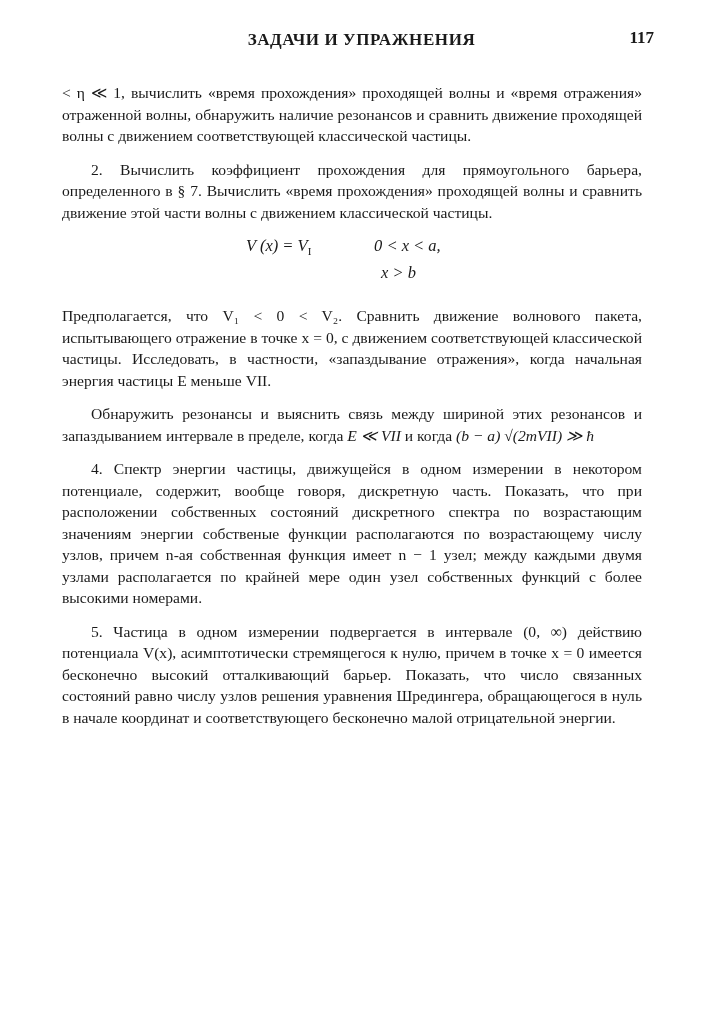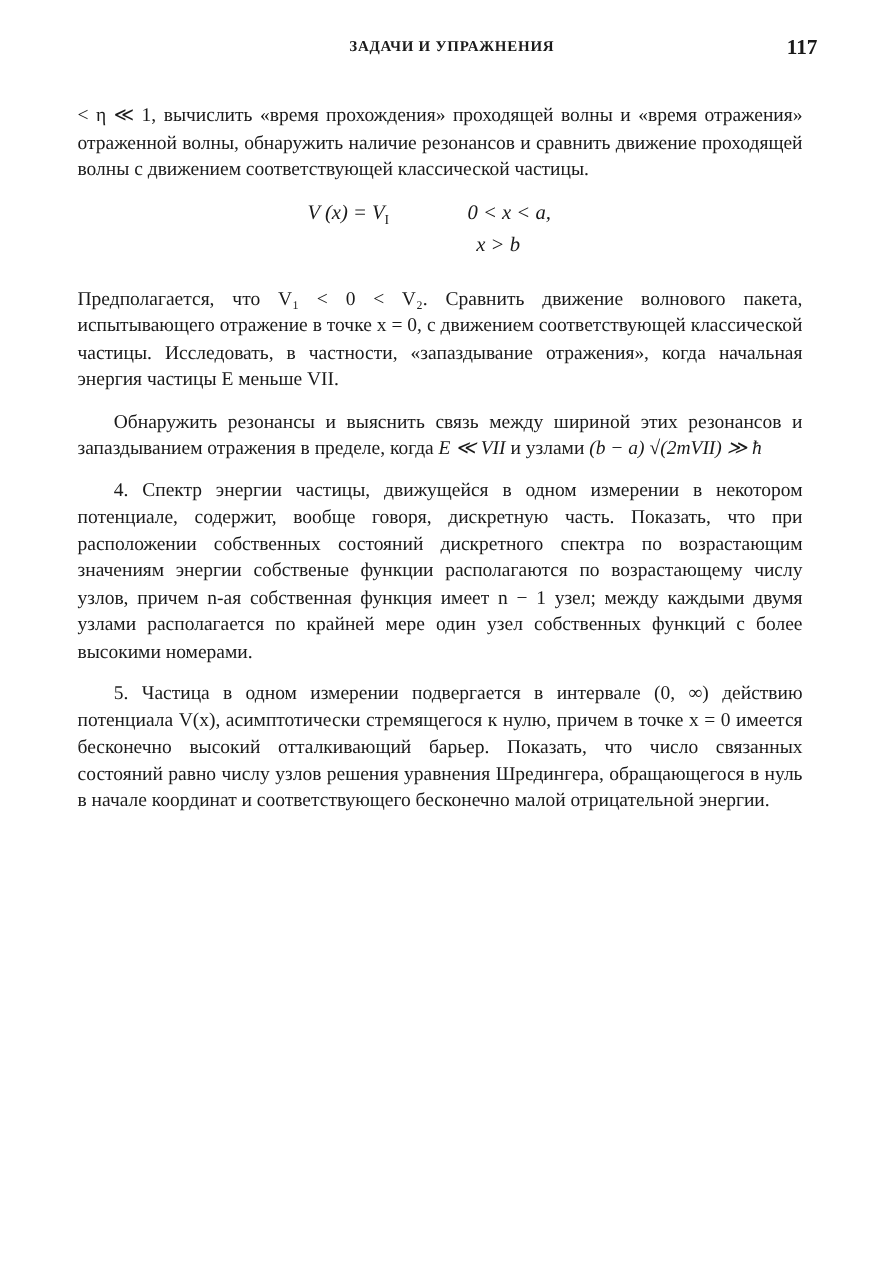--- a/index.html
+++ b/index.html
@@ -1,20 +1,20 @@
 <!DOCTYPE html>
 <html><head>
 <meta charset="utf-8">
 <style>
   html, body { margin:0; padding:0; background:#ffffff; }
   body { width:701px; height:1024px; position:relative; overflow:hidden;
          font-family:"Liberation Serif","DejaVu Serif",serif; color:#1a1a1a; }
   .header { position:absolute; top:30px; left:52px; width:602px; height:20px; }
   .running-title { position:absolute; left:17px; right:0; text-align:center;
-                   font-size:12px; letter-spacing:0.6px; font-weight:bold; }
+                   font-size:17px; letter-spacing:0.6px; font-weight:bold; }
   .page-number { position:absolute; right:0; top:-2px; font-size:17px; font-weight:bold; }
   .text { position:absolute; left:50px; width:604px; top:70px; font-size:15.6px;
           line-height:21.5px; text-align:justify; }
   .p { margin:12px; }
   .indent { text-indent:29px; }
   .formulas { margin:7px 0 17px 0; }
   .frow { height:26.5px; position:relative; font-style:italic; font-size:16.5px; }
   .flhs { position:absolute; left:196px; width:130px; }
   .frhs { position:absolute; left:324px; }
   .frow.r3 .flhs { left:201px; }
@@ -25,28 +25,29 @@
 </head>
 <body>
 
 <div class="header">
   <div class="running-title">ЗАДАЧИ И УПРАЖНЕНИЯ</div>
   <div class="page-number">117</div>
 </div>
 
 <div class="text">
   <p class="p">&lt; η ≪ 1, вычислить «время прохождения» проходящей волны и «время отражения» отраженной волны, обнаружить наличие резонансов и сравнить движение проходящей волны с движением соответствующей классической частицы.</p>
+  <p class="p indent">2. Вычислить коэффициент прохождения для прямоугольного барьера, определенного в § 7. Вычислить «время прохождения» проходящей волны и сравнить движение этой части волны с движением классической частицы.</p>
 
   <div class="formulas">
     <div class="frow">
       <span class="flhs"><span>V (x) = V</span><sub>I</sub></span>
       <span class="frhs">0 &lt; x &lt; a,</span>
     </div>
     <div class="frow r3">
       <span class="frhs">x &gt; b</span>
     </div>
   </div>
 
   <p class="p">Предполагается, что V₁ &lt; 0 &lt; V₂. Сравнить движение волнового пакета, испытывающего отражение в точке x = 0, с движением соответствующей классической частицы. Исследовать, в частности, «запаздывание отражения», когда начальная энергия частицы E меньше VII.</p>
-  <p class="p indent"><span>Обнаружить резонансы и выяснить связь между шириной этих резонансов и запаздыванием отражения в пределе, когда </span><span class="mi">E ≪ VII</span><span> и узлами </span><span class="mi">(b − a) √(2mVII) ≫ ħ</span></p>
+  <p class="p indent"><span>Обнаружить резонансы и выяснить связь между шириной этих резонансов и запаздыванием интервале в пределе, когда </span><span class="mi">E ≪ VII</span><span> и когда </span><span class="mi">(b − a) √(2mVII) ≫ ħ</span></p>
   <p class="p indent">4. Спектр энергии частицы, движущейся в одном измерении в некотором потенциале, содержит, вообще говоря, дискретную часть. Показать, что при расположении собственных состояний дискретного спектра по возрастающим значениям энергии собственые функции располагаются по возрастающему числу узлов, причем n-ая собственная функция имеет n − 1 узел; между каждыми двумя узлами располагается по крайней мере один узел собственных функций с более высокими номерами.</p>
   <p class="p indent">5. Частица в одном измерении подвергается в интервале (0, ∞) действию потенциала V(x), асимптотически стремящегося к нулю, причем в точке x = 0 имеется бесконечно высокий отталкивающий барьер. Показать, что число связанных состояний равно числу узлов решения уравнения Шредингера, обращающегося в нуль в начале координат и соответствующего бесконечно малой отрицательной энергии.</p>
 </div>
 
 </body></html>

